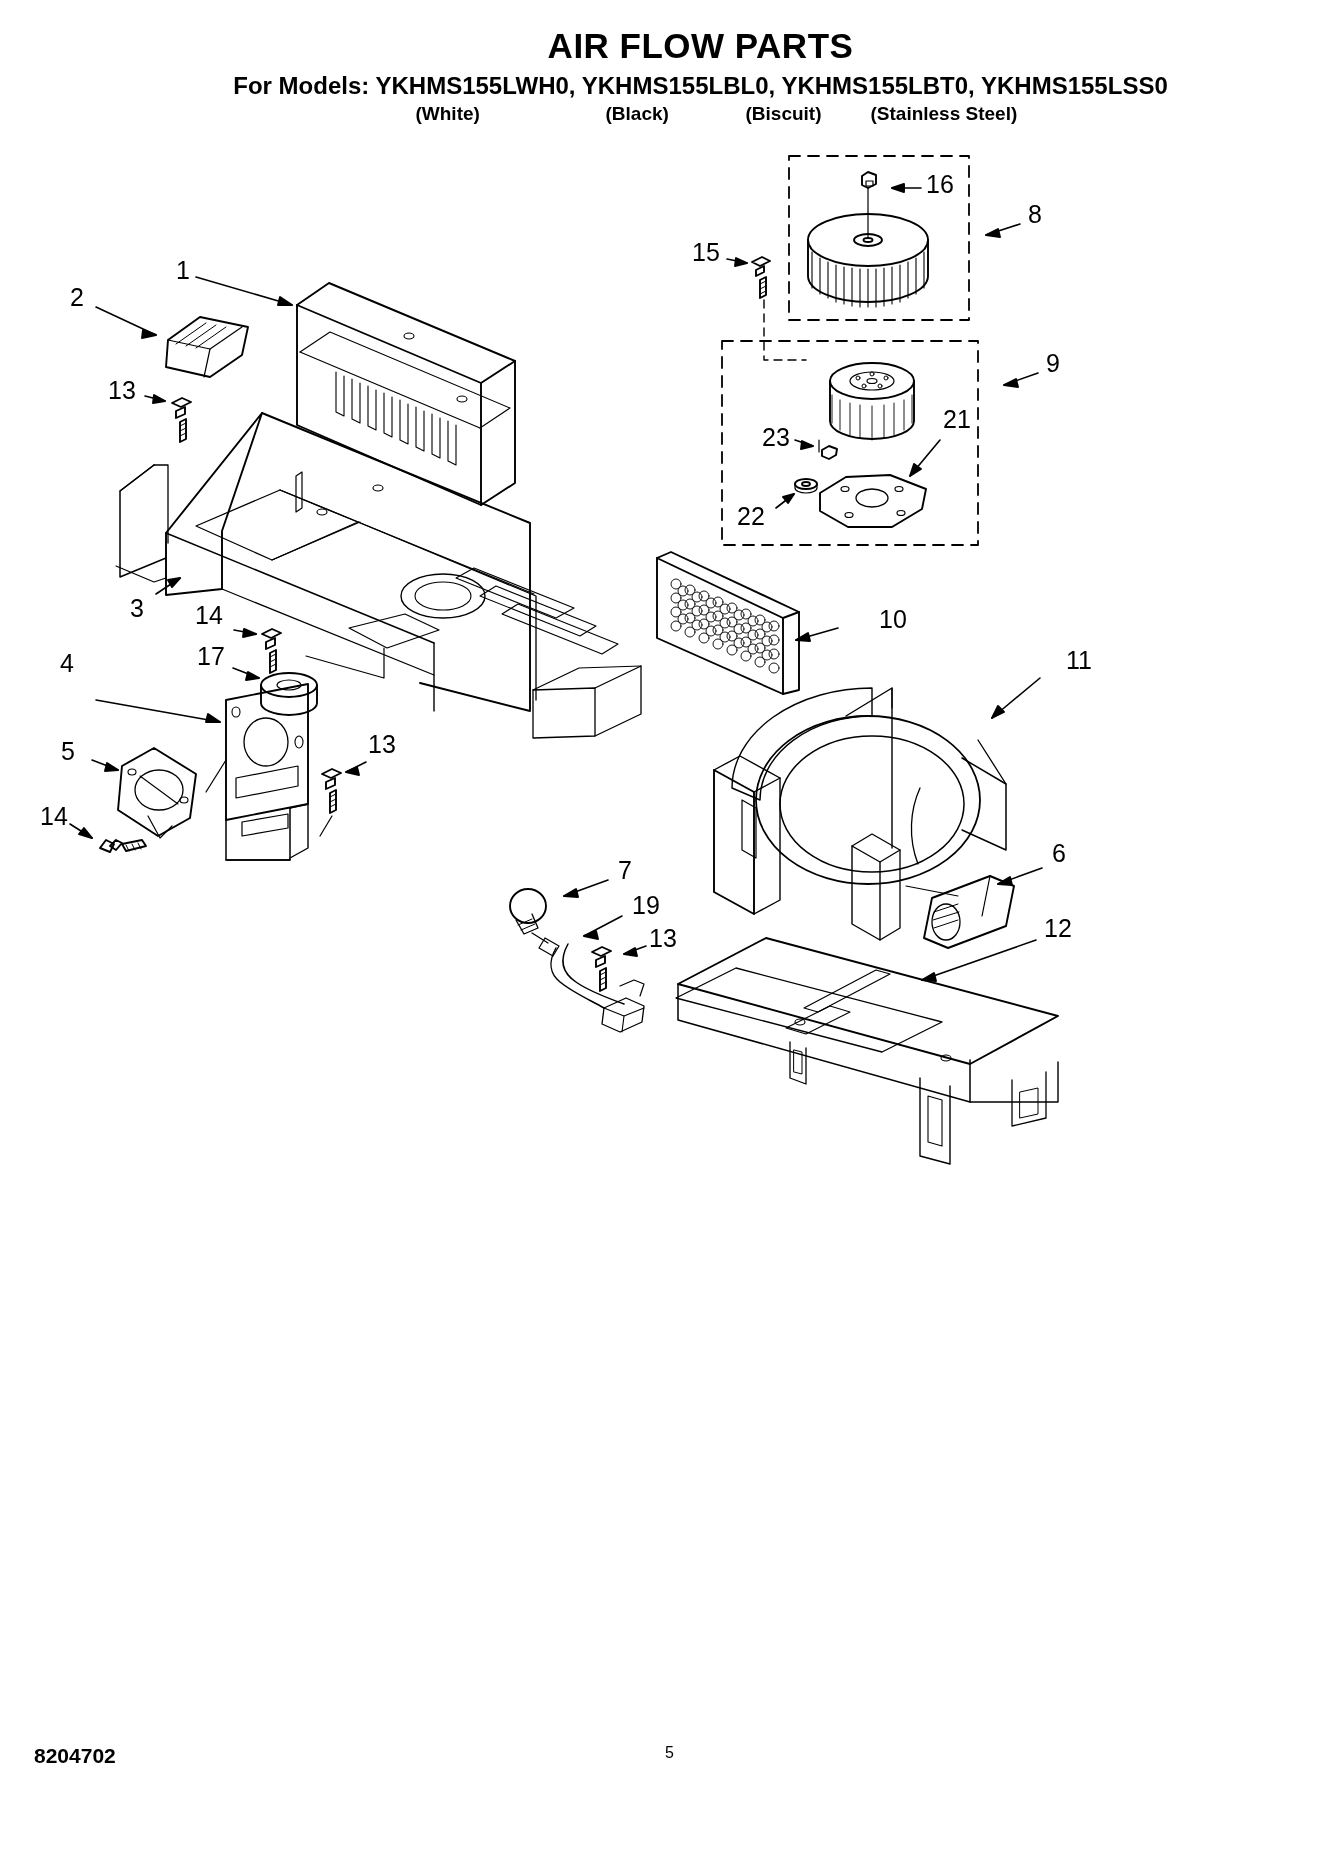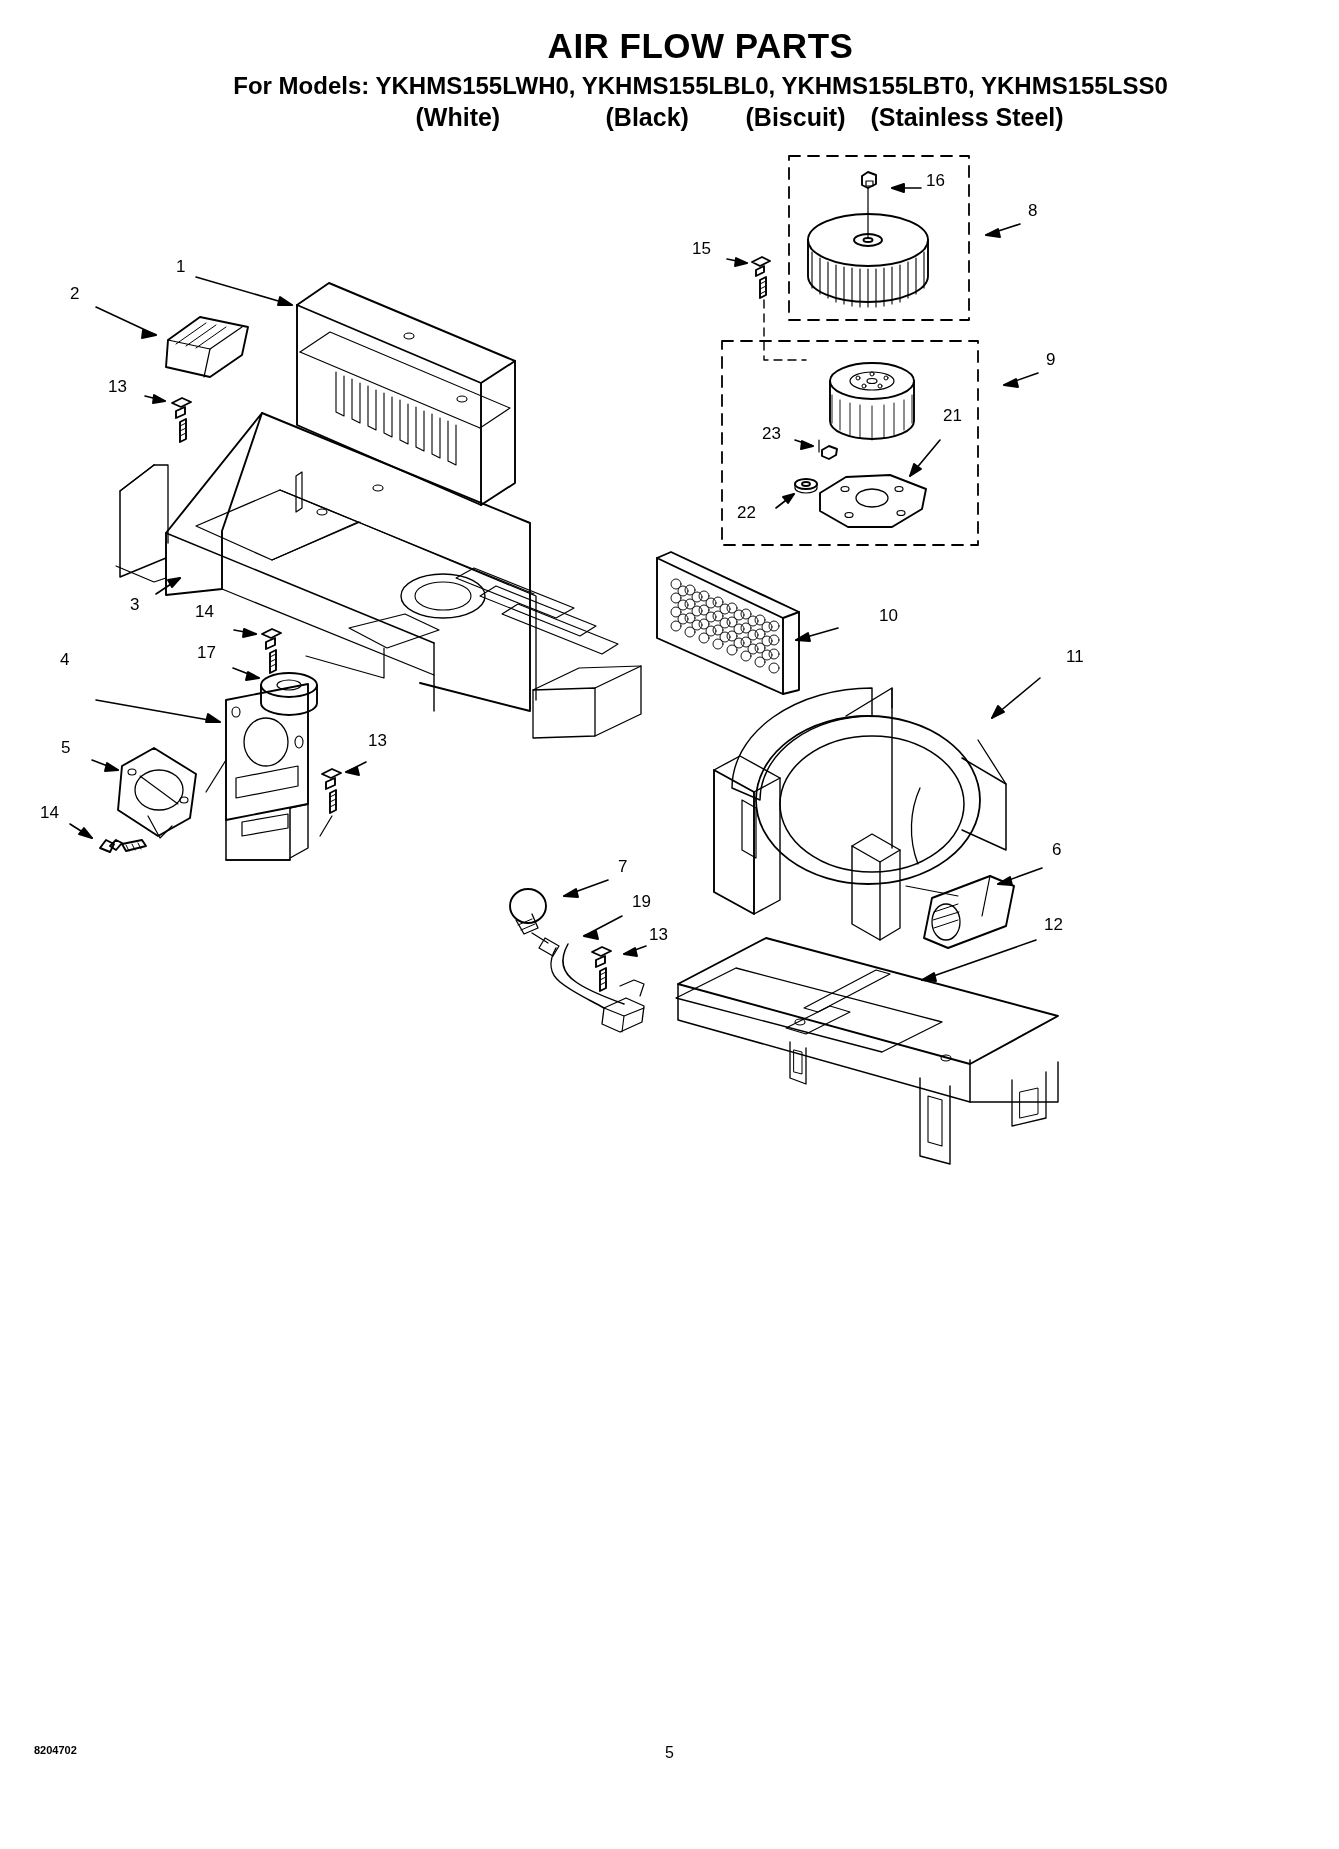--- a/index.html
+++ b/index.html
@@ -38,35 +38,35 @@
     line-height: 1.2;
   }
   .colors-row {
     position: relative;
     width: 860px;
     margin: 2px auto 0 auto;
     height: 24px;
   }
   .colors-row span {
     position: absolute;
-    font-size: 25px;
+    font-size: 19px;
     font-weight: bold;
     top: 0;
   }
   .c-white   { left: 145px; }
   .c-black   { left: 335px; }
   .c-biscuit { left: 475px; }
   .c-ss      { left: 600px; }
 
   
   .footer-left {
     position: absolute;
     left: 34px;
     top: 1744px;
-    font-size: 11px;
+    font-size: 21px;
     font-weight: bold;
   }
   .footer-page {
     position: absolute;
     left: 0;
     width: 100%;
     text-align: center;
     top: 1744px;
     font-size: 16px;
   }
@@ -74,21 +74,21 @@
   
   #diagram {
     position: absolute;
     left: 0;
     top: 0;
     width: 1339px;
     height: 1849px;
   }
   .callout {
     position: absolute;
-    font-size: 17px;
+    font-size: 25px;
     font-weight: normal;
     font-family: "Liberation Sans", sans-serif;
     line-height: 1;
     white-space: nowrap;
   }
 </style>
 </head>
 <body>
 
 <div class="header">

